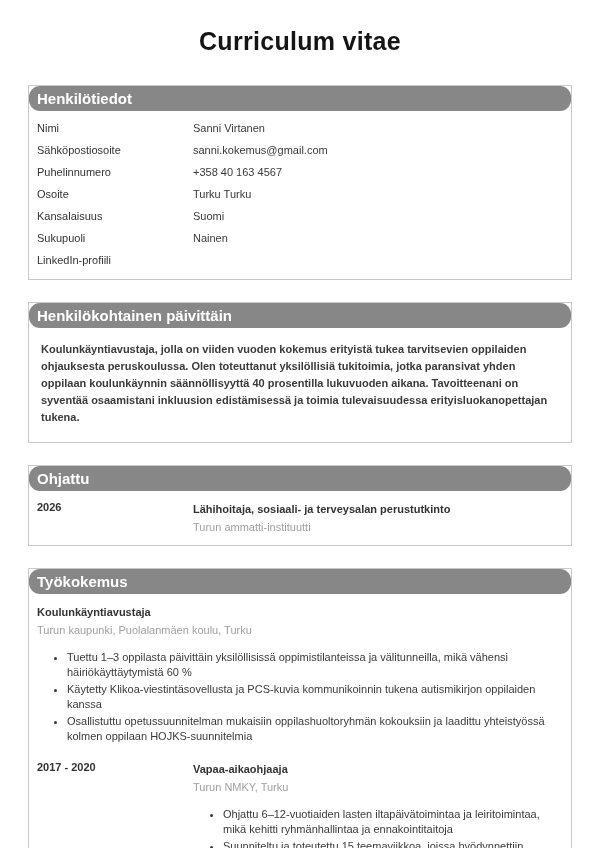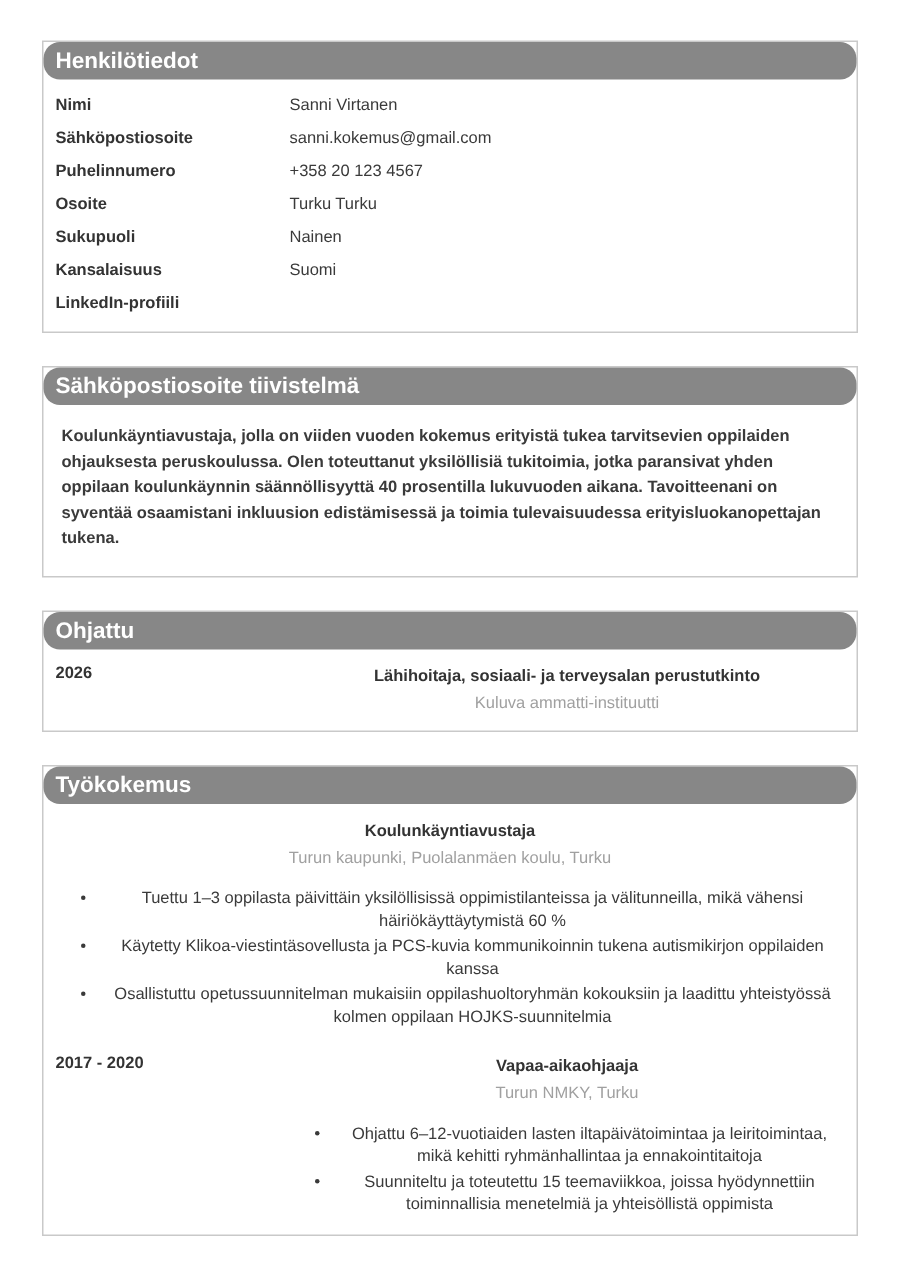--- a/index.html
+++ b/index.html
@@ -18,88 +18,89 @@
   }
   .box { border: 1px solid #c9c9c9; margin-bottom: 22px; background: #ffffff; }
   .box-header {
     background: #878787; color: #ffffff;
     font-size: 15px; font-weight: bold;
     padding: 4px 8px; line-height: 17px; border-radius: 11px;
   }
   .box-body { padding: 6px 8px 8px; font-size: 11px; }
   
   .field-row { display: flex; padding: 5px 0; }
-  .field-label { width: 156px; flex-shrink: 0; font-weight: bold; color: #333333; }
+  .field-label { width: 156px; flex-shrink: 0; font-weight: normal; color: #333333; }
   .field-value { flex: 1; color: #3a3a3a; }
   
   .summary-text { margin: 4px; padding: 3px 0 4px; line-height: 17px; color: #3a3a3a; font-weight: bold; }
   
   .entry-row { display: flex; padding: 4px 0 2px; }
   .entry-row + .entry-row { margin-top: 9px; }
   .entry-period { width: 156px; flex-shrink: 0; font-weight: bold; color: #333333; }
-  .entry-main { flex: 1; text-align: center; }
+  .entry-main { flex: 1; }
   .entry-title { font-weight: bold; line-height: 16px; color: #333333; }
   .entry-sub { color: #a0a0a0; line-height: 16px; margin-top: 2px; }
   .entry-bullets { margin: 12px 0 0; padding-left: 30px; }
   .entry-bullets li { line-height: 15px; margin: 0 0 2px; color: #3a3a3a; }
 </style>
 </head>
 <body>
 
 <div class="page">
 
+  <h1 class="cv-title">Curriculum vitae</h1>
 
   <section class="box">
     <div class="box-header">Henkilötiedot</div>
     <div class="box-body">
       <div class="field-row">
         <div class="field-label">Nimi</div>
         <div class="field-value">Sanni Virtanen</div>
       </div>
       <div class="field-row">
         <div class="field-label">Sähköpostiosoite</div>
         <div class="field-value">sanni.kokemus@gmail.com</div>
       </div>
       <div class="field-row">
         <div class="field-label">Puhelinnumero</div>
-        <div class="field-value">+358 20 123 4567</div>
+        <div class="field-value">+358 40 163 4567</div>
       </div>
       <div class="field-row">
         <div class="field-label">Osoite</div>
         <div class="field-value">Turku Turku</div>
       </div>
       <div class="field-row">
+        <div class="field-label">Kansalaisuus</div>
+        <div class="field-value">Suomi</div>
+      </div>
+      <div class="field-row">
         <div class="field-label">Sukupuoli</div>
         <div class="field-value">Nainen</div>
-      </div>
-      <div class="field-row">
-        <div class="field-label">Kansalaisuus</div>
-        <div class="field-value">Suomi</div>
       </div>
       <div class="field-row">
         <div class="field-label">LinkedIn-profiili</div>
       </div>
     </div>
   </section>
 
   <section class="box">
-    <div class="box-header">Sähköpostiosoite tiivistelmä</div>
+    <div class="box-header">Henkilökohtainen päivittäin</div>
     <div class="box-body">
       <p class="summary-text">Koulunkäyntiavustaja, jolla on viiden vuoden kokemus erityistä tukea tarvitsevien oppilaiden ohjauksesta peruskoulussa. Olen toteuttanut yksilöllisiä tukitoimia, jotka paransivat yhden oppilaan koulunkäynnin säännöllisyyttä 40 prosentilla lukuvuoden aikana. Tavoitteenani on syventää osaamistani inkluusion edistämisessä ja toimia tulevaisuudessa erityisluokanopettajan tukena.</p>
     </div>
   </section>
 
   <section class="box">
     <div class="box-header">Ohjattu</div>
     <div class="box-body">
       <div class="entry-row">
         <div class="entry-period">2026</div>
         <div class="entry-main">
           <div class="entry-title">Lähihoitaja, sosiaali- ja terveysalan perustutkinto</div>
-          <div class="entry-sub">Kuluva ammatti-instituutti</div>
+          <div class="entry-sub">Turun ammatti-instituutti</div>
         </div>
       </div>
     </div>
   </section>
 
   <section class="box">
     <div class="box-header">Työkokemus</div>
     <div class="box-body experience">
 
       <div class="entry-row">

